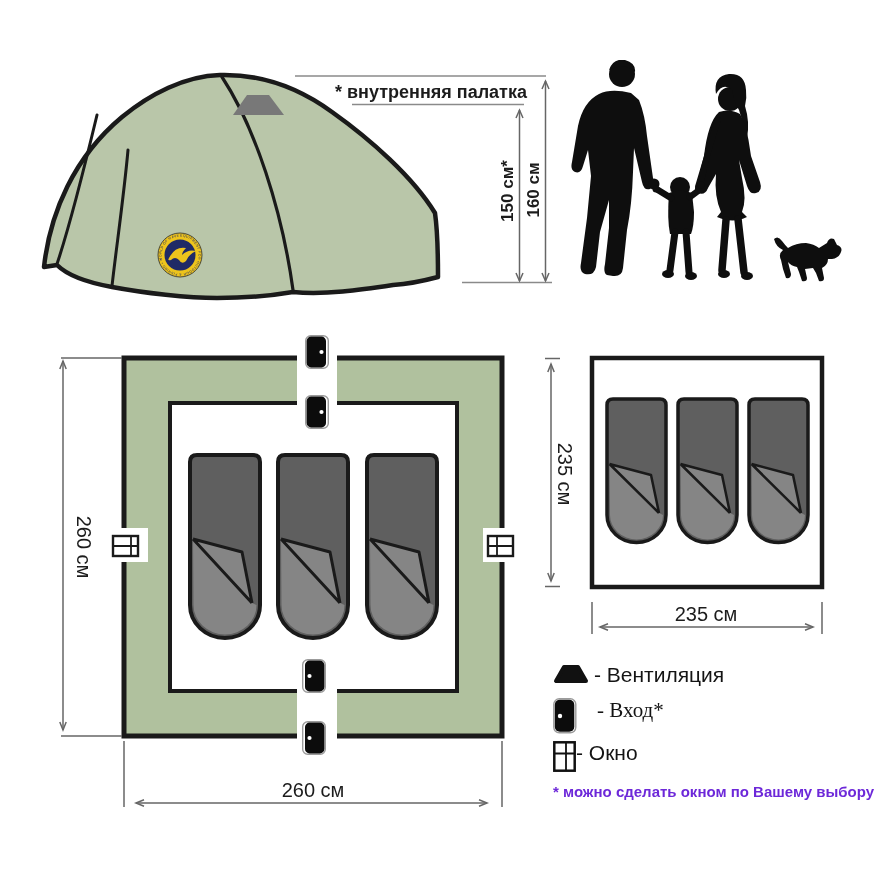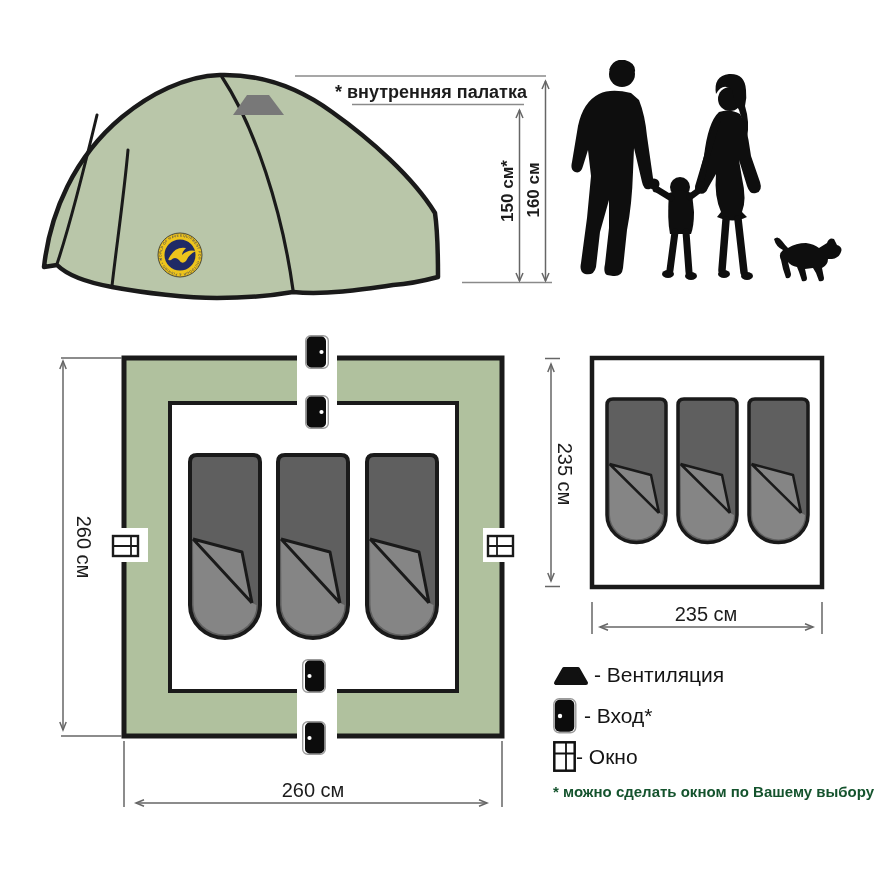--- a/index.html
+++ b/index.html
@@ -2,23 +2,23 @@
 <html style="--tent-green: #b9c6a9; --plan-green: #b0c19e; --bag-dark: #5f5f5f; --bag-light: #858585; --outline: #1a1a1a; --dim-line: #666666; --vent-gray: #787878; --badge-gold: #edc41c; --badge-navy: #1f2a66; --silhouette: #0e0e0e;"><head>
 <meta charset="utf-8">
 <style>
   html,body{margin:0;padding:0;}
   body{
     width:875px;height:875px;position:relative;background:#ffffff;
     font-family:"Liberation Sans", sans-serif;color:#1c1c1c;overflow:hidden;
   }
   .abs{position:absolute;}
   svg text{font-family:"Liberation Sans", sans-serif;fill:#1c1c1c;}
-  .legend-row{position:absolute;display:flex;align-items:center;}
+  .legend-row{position:absolute;display:flex;}
   .legend-label{font-size:21px;font-weight:400;color:#141414;white-space:nowrap;}
-  .footnote{position:absolute;font-size:15px;font-weight:600;color:#14532d;white-space:nowrap;}
+  .footnote{position:absolute;font-size:15px;font-weight:600;color:#6d28d9;white-space:nowrap;}
 </style>
 </head>
 <body>
 
 <svg class="abs" style="left:30px;top:65px;" width="440" height="250" viewBox="0 0 440 250">
   <path d="M14,202 C20,148 44,92 92,52 C120,29 155,11 190,10 C228,9 265,20 302,47 C340,74 383,112 405,148 C407,162 408,190 408,212 C393,216 378,219 363,220 C330,225 295,230 263,227 C240,231 210,233 187,233 C158,233 114,228 82,222 C60,218 38,211 27,200 Z" style="fill:var(--tent-green)" stroke="#1a1a1a" stroke-width="4.5" stroke-linejoin="round"></path>
   <path d="M192,12 C225,62 252,145 263,225" fill="none" stroke="#1a1a1a" stroke-width="3.2" stroke-linecap="round"></path>
   <path d="M67,50 C55,100 40,160 27,199" fill="none" stroke="#1a1a1a" stroke-width="3" stroke-linecap="round"></path>
   <path d="M98,85 C94,130 86,185 82,221" fill="none" stroke="#1a1a1a" stroke-width="3" stroke-linecap="round"></path>
   <path d="M203,50 L217,30 L239,30 L254,50 Z" style="fill:var(--vent-gray)" stroke="none"></path>
@@ -195,21 +195,21 @@
   </svg>
   <span class="legend-label" style="margin-left:5px;">- Вентиляция</span>
 </div>
 
 <div class="legend-row" style="left:553px;top:698px;">
   <svg width="24" height="36" viewBox="0 0 24 36">
     <rect x="0.8" y="0.8" width="22" height="34" rx="5.5" fill="#fff" stroke="#9b9b9b" stroke-width="1.4"></rect>
     <rect x="1.8" y="1.8" width="19.5" height="32" rx="5" fill="#0c0c0c"></rect>
     <circle cx="7" cy="18" r="2.2" fill="#fff"></circle>
   </svg>
-  <span class="legend-label" style="margin-left:7px;">- Вход*</span>
+  <span class="legend-label" style="margin-left:20px;font-family:Liberation Serif, serif;">- Вход*</span>
 </div>
 
 <div class="legend-row" style="left:553px;top:741px;">
   <svg width="23" height="31" viewBox="0 0 23 31">
     <rect x="1.3" y="1.3" width="20.4" height="28.4" fill="#fff" stroke="#111" stroke-width="2.5"></rect>
     <path d="M1.3,12.5 H21.7 M13,1.3 V29.7" stroke="#111" stroke-width="1.8" fill="none"></path>
   </svg>
   <span class="legend-label" style="">- Окно</span>
 </div>
 

